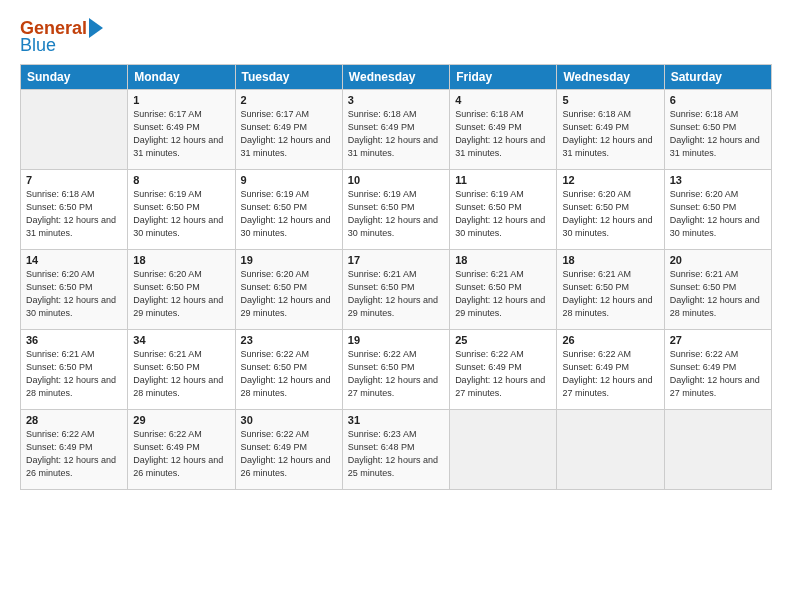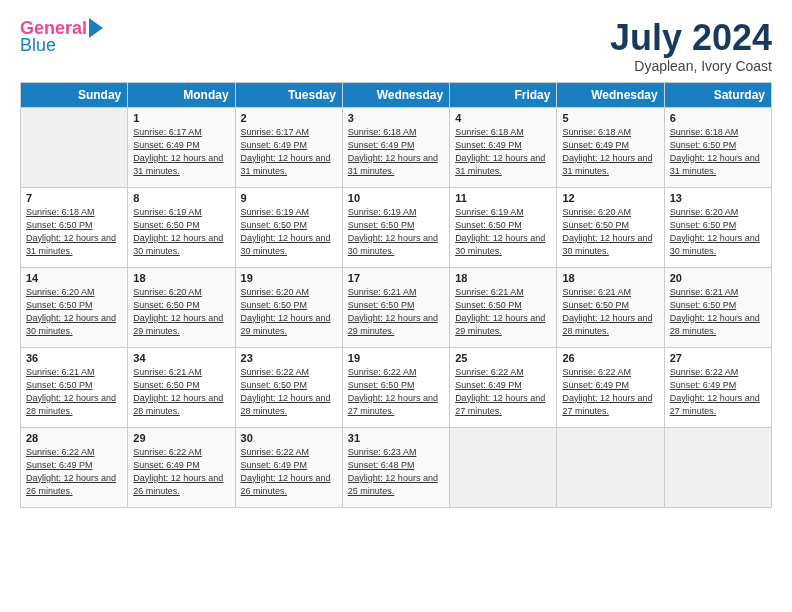--- a/index.html
+++ b/index.html
@@ -27,21 +27,21 @@
       flex-direction: column;
       align-items: flex-start;
     }
     .logo-text {
       display: flex;
       align-items: center;
       font-size: 18px;
       font-weight: bold;
       color: #1a3a5c;
     }
-    .logo-general { color: #ec4899; }
+    .logo-general { color: #c2410c; }
     .logo-arrow {
       width: 0; height: 0;
       border-top: 10px solid transparent;
       border-bottom: 10px solid transparent;
       border-left: 14px solid #1a7fc1;
       display: inline-block;
       margin-left: 2px;
       margin-top: -2px;
     }
     .title-area {
@@ -60,21 +60,21 @@
     .calendar-table {
       width: 100%;
       border-collapse: collapse;
       table-layout: fixed;
     }
     .calendar-table th {
       background-color: #1a7fc1;
       color: #fff;
       font-size: 12px;
       font-weight: bold;
-      text-align: right;
+      text-align: left;
       padding: 5px 6px;
       border: 1px solid #ccc;
     }
     .calendar-table td {
       border: 1px solid #ccc;
       vertical-align: top;
       padding: 4px 5px;
       font-size: 9.5px;
       color: #333;
       height: 80px;
@@ -90,45 +90,40 @@
       font-size: 11px;
       font-weight: bold;
       color: #222;
       display: block;
       margin-bottom: 2px;
     }
     .cell-text {
       font-size: 9px;
       line-height: 1.45;
       color: #333;
-      text-decoration: underline;
     }
     .empty-cell {
       background: #f0f0f0 !important;
     }
   </style>
 </head>
 <body>
 
 <div class="page">
   <div class="header">
     <div class="logo">
       <div class="logo-text">
         <span class="logo-general">General</span>
         <span class="logo-arrow"></span>
         <br>
       </div>
       <div class="logo-text" style="margin-top:-4px;">
         <span style="color:#1a7fc1;font-size:18px;font-weight:normal;">Blue</span>
       </div>
     </div>
-    <div class="title-area">
-      <div class="month-title">July 2024</div>
-      <div class="location">Dyaplean, Ivory Coast</div>
-    </div>
   </div>
 
   <table class="calendar-table">
     <thead>
       <tr>
       <th>Sunday</th>
           <th>Monday</th>
           <th>Tuesday</th>
           <th>Wednesday</th>
           <th>Friday</th>

